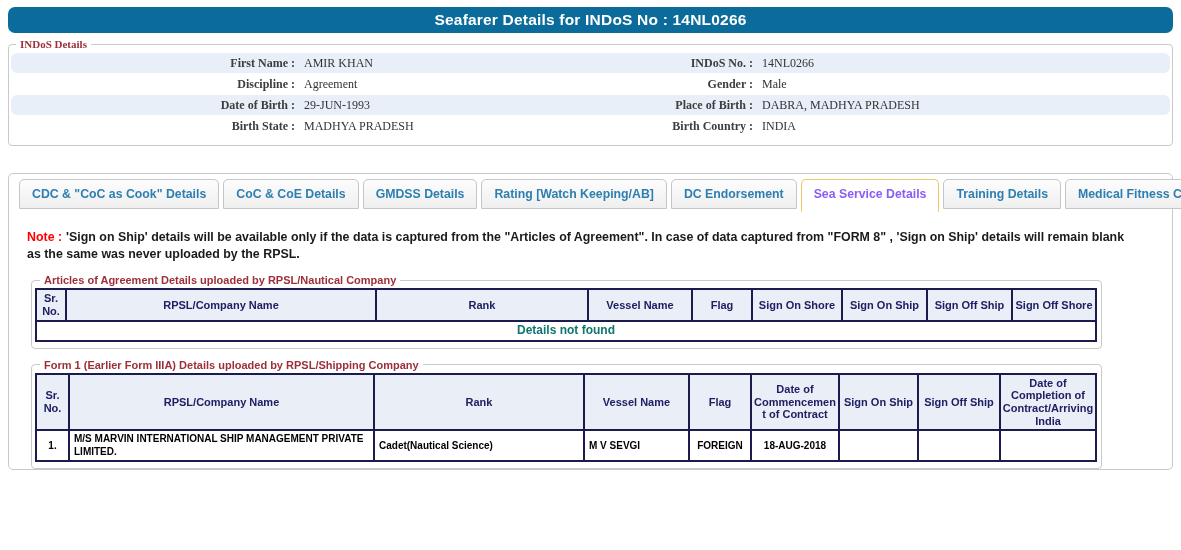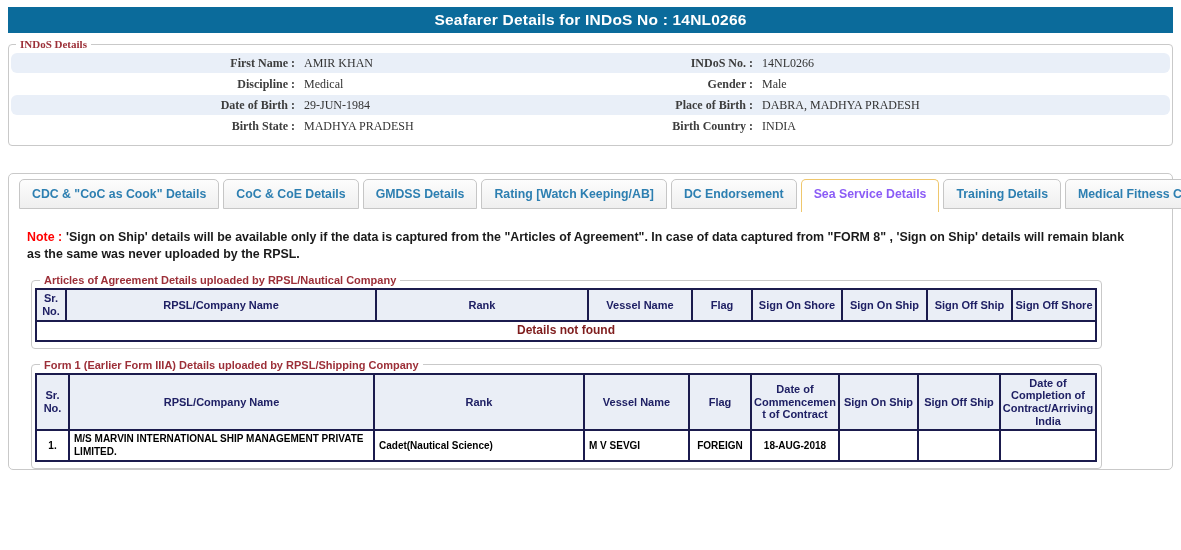--- a/index.html
+++ b/index.html
@@ -7,21 +7,21 @@
   body {
     width: 1181px; height: 550px; overflow: hidden;
     font-family: "Liberation Sans", sans-serif;
     -webkit-font-smoothing: antialiased;
   }
 
   
   .titlebar {
     margin: 7px 8px 0 8px; height: 26px; line-height: 26px;
     background: #0b6b9b; color: #ffffff; text-align: center;
-    font-weight: bold; font-size: 15.5px; letter-spacing: .2px;
+    font-weight: bold; font-size: 15.5px; letter-spacing: .2px; border-radius: 7px;
   }
 
   
   fieldset { border: 1px solid #c9c9c9; border-radius: 4px; }
   legend {
     color: #9c2f38; font-weight: bold; font-size: 11px;
     margin-left: 5px; padding: 0 4px;
   }
   .indos-fs { margin: 5px 8px 0 8px; padding: 3px 2px 8px 2px; font-family: Liberation Serif, serif; }
   .indos-row {
@@ -69,47 +69,47 @@
     background: #eaeef6; color: #1f2064; font-weight: bold;
     font-size: 11px; line-height: 1.15; padding: 2px 1px; text-align: center;
   }
   td {
     font-size: 10px; font-weight: bold; color: #000;
     padding: 2px 4px; line-height: 1.25; height: 17px;
   }
   td.c { text-align: center; }
   td.l { text-align: left; }
   td.not-found {
-    color: #7f1d1d; text-align: center; font-size: 12px;
+    color: #0f766e; text-align: center; font-size: 12px;
     font-weight: bold; padding: 1px 0 2px 0;
   }
 </style>
 </head>
 <body>
 
 <div class="titlebar">Seafarer Details for INDoS No : 14NL0266</div>
 
 <fieldset class="indos-fs">
   <legend>INDoS Details</legend>
   <div>
       <div class="indos-row alt">
         <div class="f-label">First Name :</div>
         <div class="f-value">AMIR KHAN</div>
         <div class="f-label">INDoS No. :</div>
         <div class="f-value">14NL0266</div>
       </div>
       <div class="indos-row">
         <div class="f-label">Discipline :</div>
-        <div class="f-value">Medical</div>
+        <div class="f-value">Agreement</div>
         <div class="f-label">Gender :</div>
         <div class="f-value">Male</div>
       </div>
       <div class="indos-row alt">
         <div class="f-label">Date of Birth :</div>
-        <div class="f-value">29-JUN-1984</div>
+        <div class="f-value">29-JUN-1993</div>
         <div class="f-label">Place of Birth :</div>
         <div class="f-value">DABRA, MADHYA PRADESH</div>
       </div>
       <div class="indos-row">
         <div class="f-label">Birth State :</div>
         <div class="f-value">MADHYA PRADESH</div>
         <div class="f-label">Birth Country :</div>
         <div class="f-value">INDIA</div>
       </div>
     </div>

